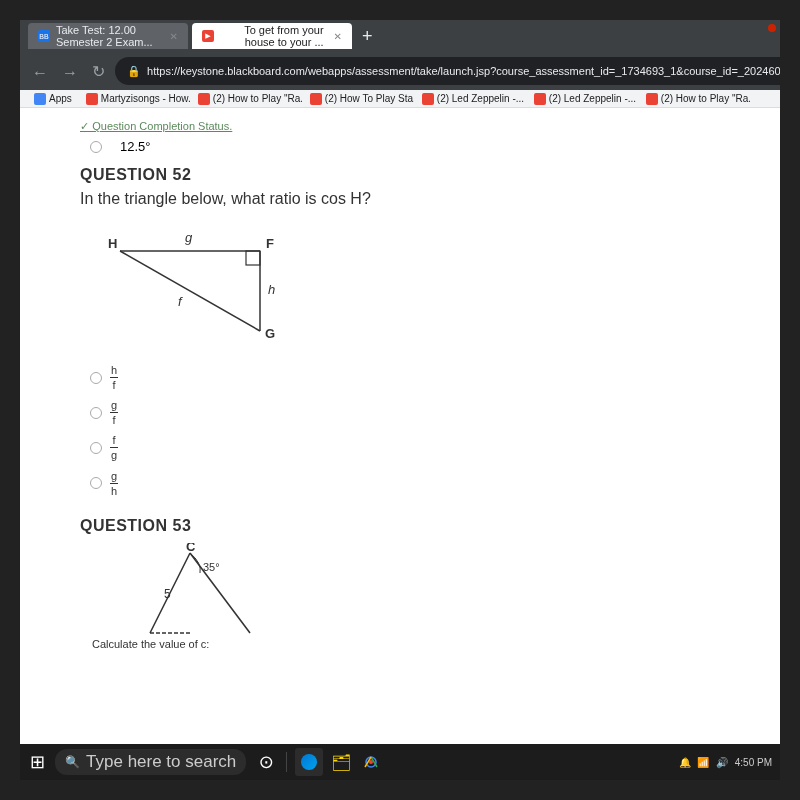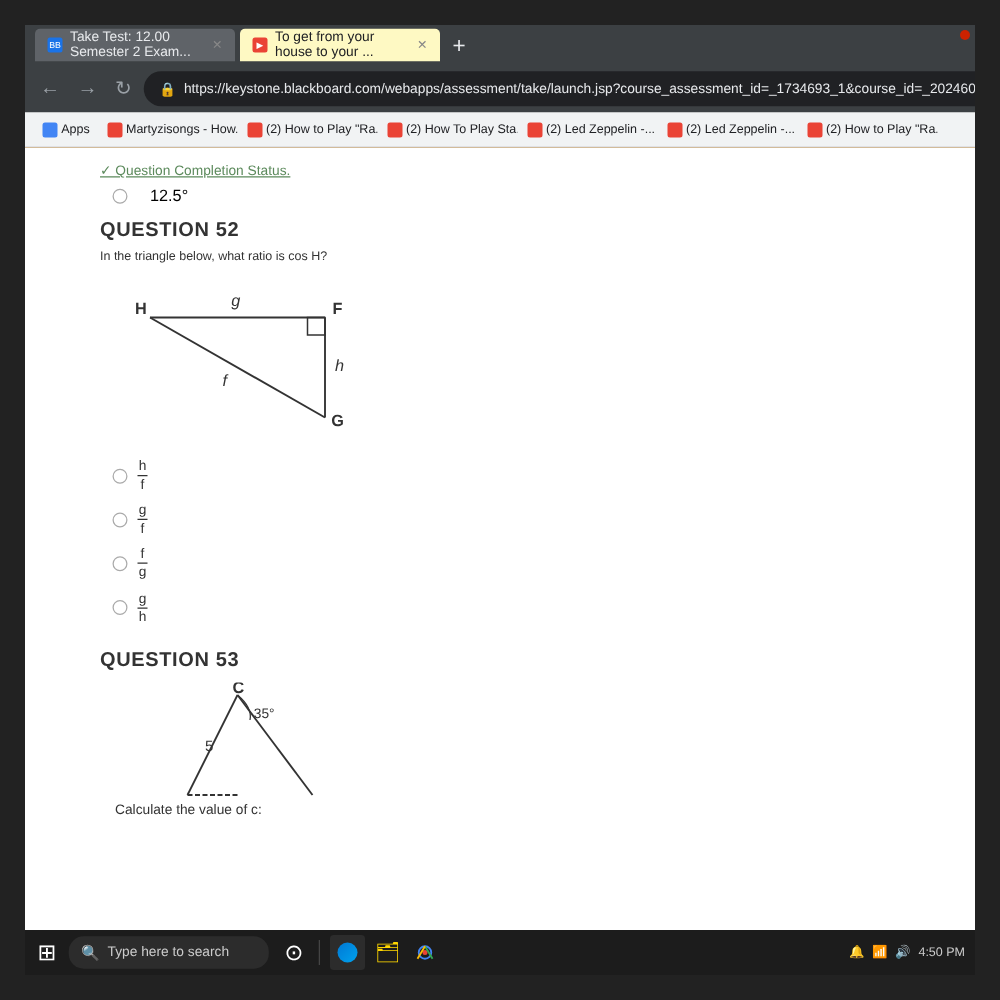--- a/index.html
+++ b/index.html
@@ -59,22 +59,23 @@
       border-radius: 4px 4px 0 0;
       display: flex;
       align-items: center;
       font-size: 11px;
       gap: 6px;
       max-width: 160px;
       overflow: hidden;
     }
 
     .tab.active {
-      background: #fef9c3;
+      background: #ffffff;
       color: #202124;
+      text-align: right;
     }
 
     .tab-icon {
       width: 12px;
       height: 12px;
       background: #4285f4;
       border-radius: 2px;
       flex-shrink: 0;
       display: flex;
       align-items: center;
@@ -133,21 +134,21 @@
       color: #e8eaed;
       font-size: 11px;
       overflow: hidden;
       white-space: nowrap;
       text-overflow: ellipsis;
     }
 
     
     .bookmarks-bar {
       background: #f1f3f4;
-      height: 28px;
+      height: 18px;
       display: flex;
       align-items: center;
       padding: 0 8px;
       gap: 2px;
       border-bottom: 1px solid #dadce0;
     }
 
     .bookmark-item {
       display: flex;
       align-items: center;
@@ -217,21 +218,21 @@
 
     .question-label {
       font-weight: bold;
       font-size: 16px;
       color: #333;
       margin-bottom: 6px;
       letter-spacing: 0.5px;
     }
 
     .question-text {
-      font-size: 10px;
+      font-size: 16px;
       color: #333;
       margin-bottom: 6px;
     }
 
     
     .triangle-diagram {
       width: 220px;
       height: 140px;
       position: relative;
       margin: 8px 0 8px 10px;
@@ -317,21 +318,21 @@
       min-width: 160px;
     }
 
     .taskbar-search-icon {
       color: #ccc;
       font-size: 12px;
     }
 
     .taskbar-search-text {
       color: #ccc;
-      font-size: 11px;
+      font-size: 17px;
     }
 
     .taskbar-apps {
       display: flex;
       align-items: center;
       gap: 6px;
       margin-left: 4px;
     }
 
     .taskbar-app {

